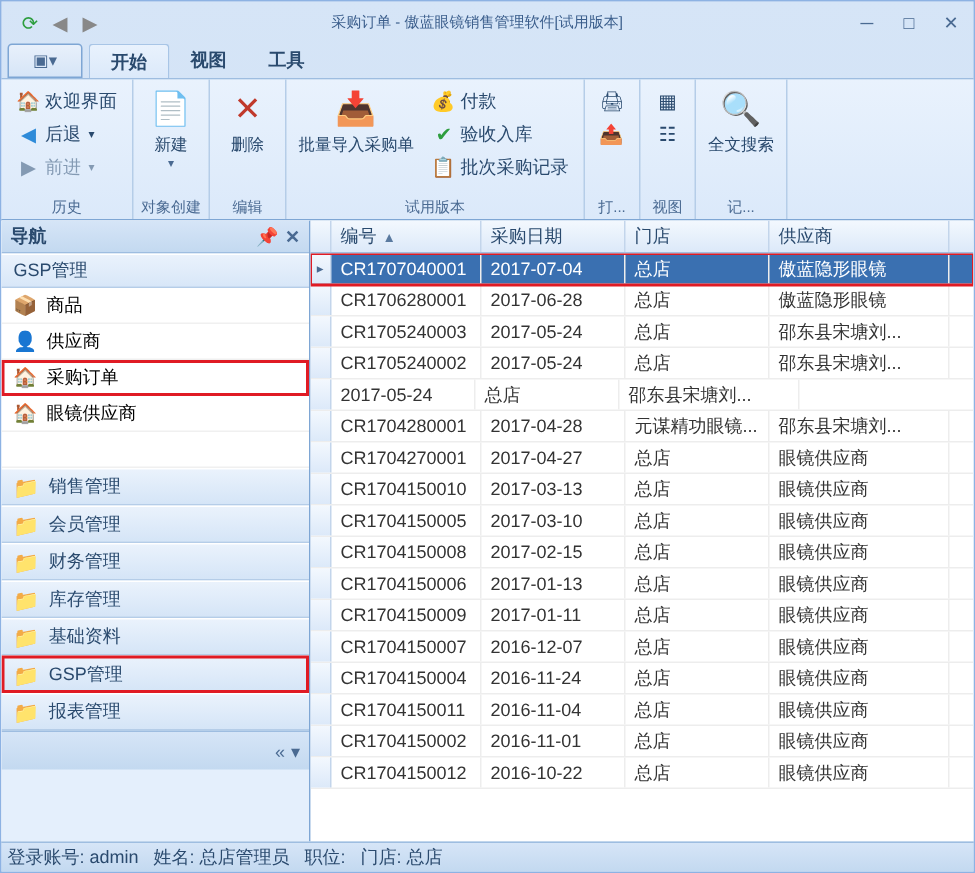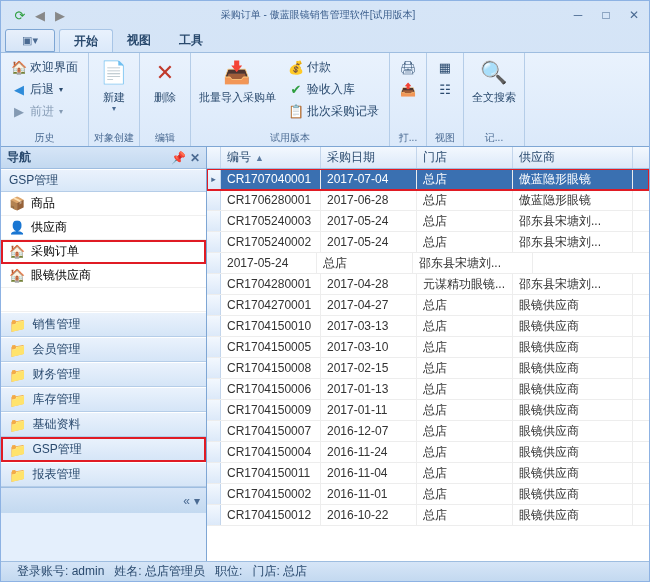--- a/index.html
+++ b/index.html
@@ -55,21 +55,21 @@
 .gbody { flex: 1; overflow: auto; background: #fff; }
 .grow { display: flex; height: 21px; border-bottom: 1px solid #ededed; }
 .grow .cell { border-right: 1px solid #ededed; display: flex; align-items: center; padding: 0 6px; color: #333; overflow: hidden; white-space: nowrap; text-overflow: ellipsis; }
 .grow.sel { background: #3a70b1; outline: 2px solid #e01b24; outline-offset: -1px; }
 .grow.sel .cell { color: #fff; }
 .grow .rowhdr { width: 14px; background: linear-gradient(#f3f8fe,#dce9f9); border-right: 1px solid #c3d5eb; font-size: 9px; color: #4a6a92; display:flex; align-items:center; justify-content:center; }
 .ghdr .rowhdr { width: 14px; background: linear-gradient(#f3f8fe,#dce9f9); border-right: 1px solid #c3d5eb; }
 
 .c1 { width: 100px; } .c2 { width: 96px; } .c3 { width: 96px; } .c4 { width: 120px; }
 
-.status { height: 20px; background: linear-gradient(#d6e5f7,#c3d9f0); border-top: 1px solid #9ebde0; display: flex; align-items: center; padding: 0 16px; gap: 10px; color: #2a4a6e; font-size: 11px; }
+.status { height: 20px; background: linear-gradient(#d6e5f7,#c3d9f0); border-top: 1px solid #9ebde0; display: flex; align-items: center; padding: 0 4px; gap: 10px; color: #2a4a6e; font-size: 11px; }
 </style>
 </head>
 <body>
 
 <div class="window">
 
   <div class="titlebar">
     <div class="qat">
       <span style="color:#2e9e3f">⟳</span>
       <span style="color:#888">◀</span>

